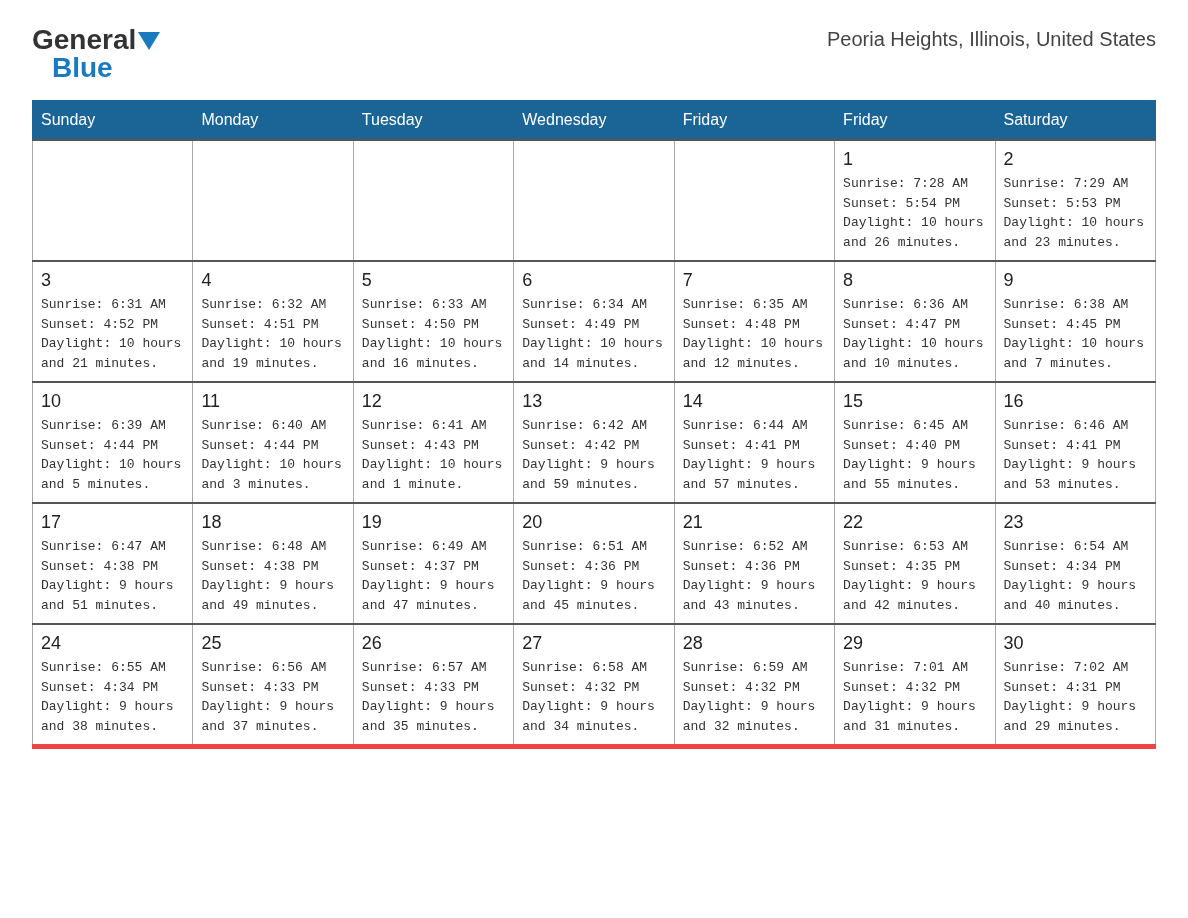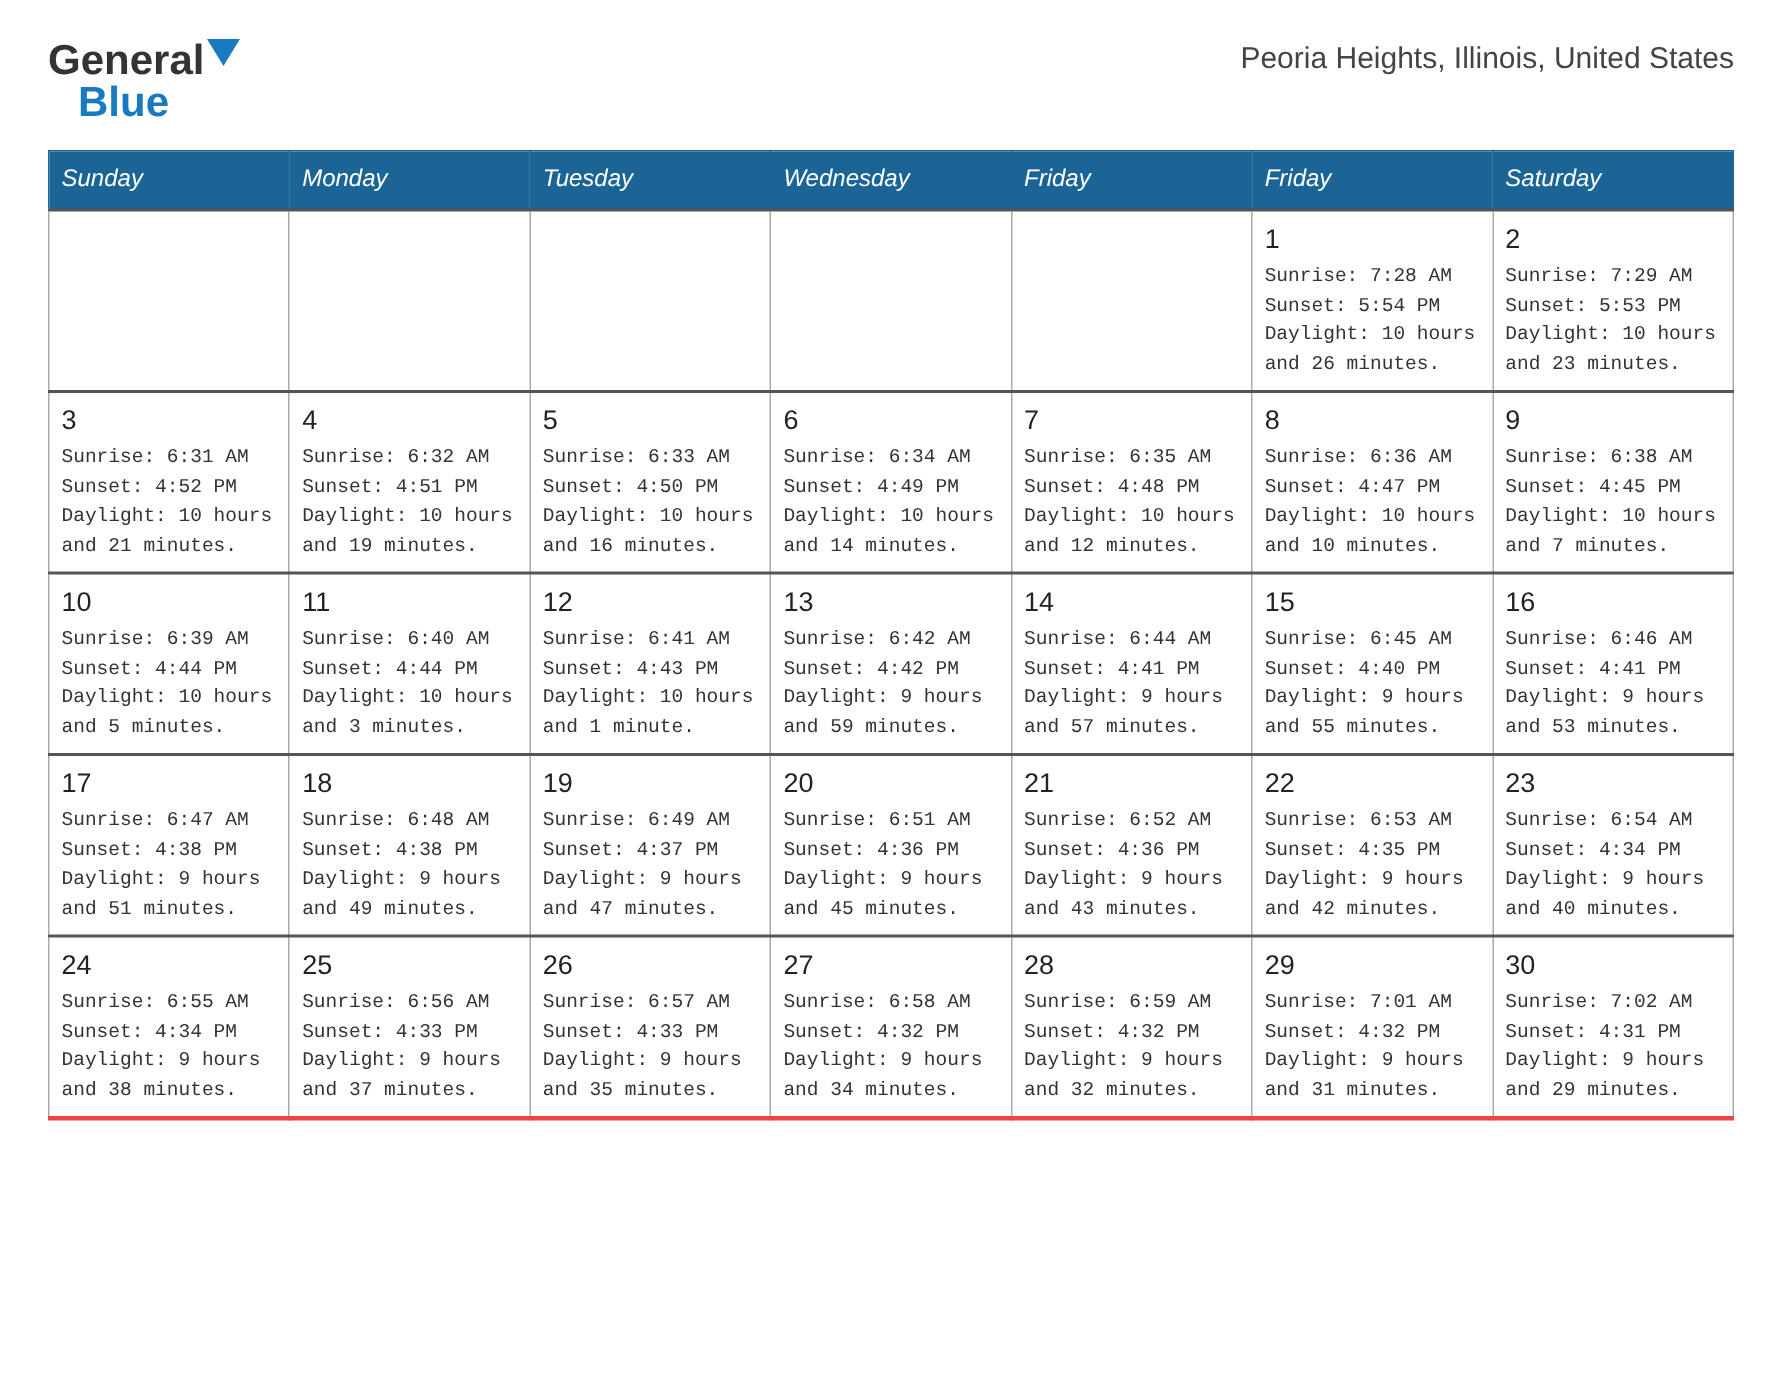--- a/index.html
+++ b/index.html
@@ -41,21 +41,20 @@
       border: 1px solid #999;
     }
     .calendar-table th {
       background-color: #1a6496;
       color: #fff;
       padding: 10px 8px;
       text-align: left;
       font-size: 16px;
       font-weight: normal;
       border: 1px solid #1a6496;
-      font-style: italic;
     }
     .calendar-table td {
       vertical-align: top;
       padding: 8px;
       border: 1px solid #aaa;
       width: calc(100% / 7);
       min-height: 110px;
       font-size: 13px;
       color: #333;
       background: #fff;
@@ -70,29 +69,29 @@
     .day-info {
       font-size: 13px;
       line-height: 1.5;
       color: #333;
       font-family: Liberation Mono, monospace;
     }
     .calendar-table tr {
       border-bottom: 2px solid #555;
     }
     .calendar-table tbody tr:last-child {
-      border-bottom: 3px solid #ef4444;
+      border-bottom: 5px solid #ef4444;
       padding-left: 16px;
     }
     .empty-cell {
       background: #f9f9f9;
     }
     .logo-top-row {
       display: flex;
-      align-items: flex-start;
+      align-items: center;
     }
   </style>
 </head>
 <body>
 
 <div class="header">
   <div class="logo">
     <div class="logo-top-row">
       <span style="font-size:28px; font-weight:bold; color:#333;">General</span>
       <svg width="22" height="18" viewBox="0 0 22 18" style="margin-left:2px; margin-top:2px;">

